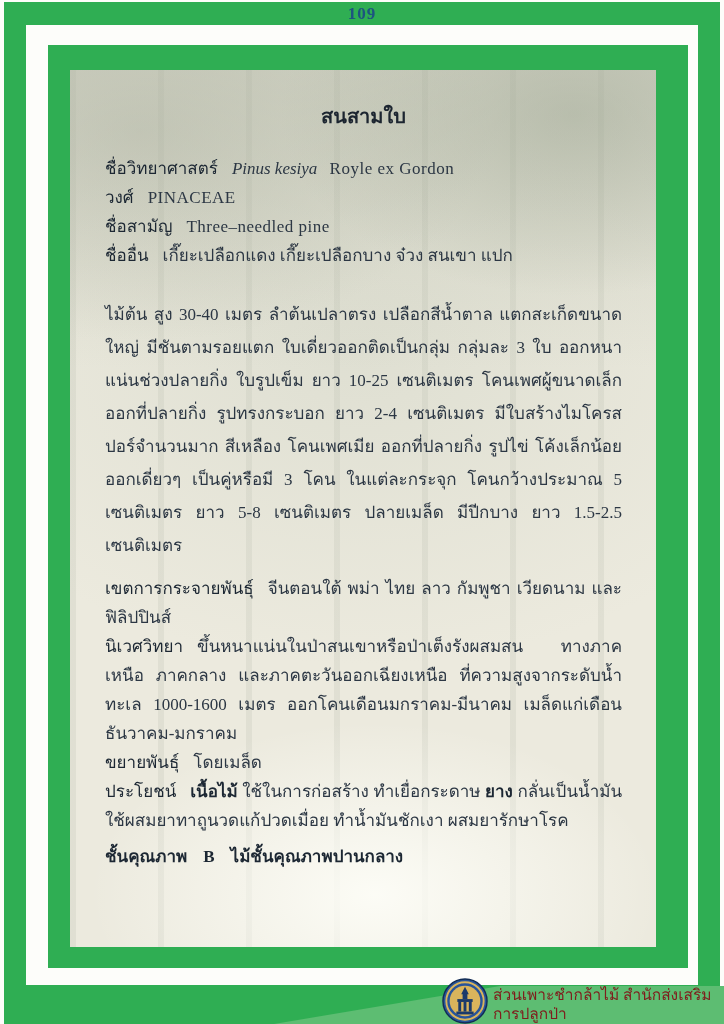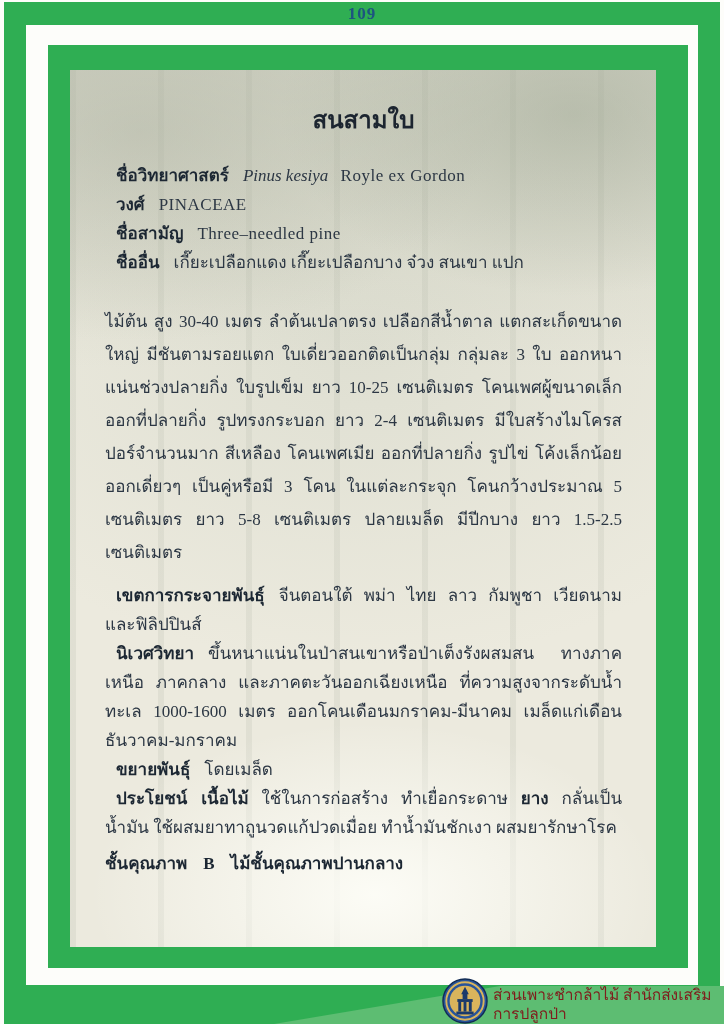--- a/index.html
+++ b/index.html
@@ -46,30 +46,30 @@
   }
   .content{
     position:absolute;top:0;left:0;right:0;bottom:0;
     padding:16px 34px 0 35px;
     color:#2c3744;
     font-size:17px;
   }
   .title{
     margin:14px 0 22px 0;
     text-align:center;
-    font-size:24px;font-weight:bold;
+    font-size:20px;font-weight:bold;
     color:#1c2530;
   }
   .royal{
     font-weight:bold;color:#1c2733;
     font-size:17.5px;
     line-height:30px;
   }
   .field{line-height:29px;}
-  .lbl{font-weight:bold;color:#1c2733;margin-right:14px;margin-left:11px;}
+  .lbl{font-weight:normal;color:#1c2733;margin-right:14px;}
   .sci-italic{font-style:italic;margin-right:8px;}
   .latin{letter-spacing:0.5px;}
   .para{
     margin:28px 0 0 0;
     line-height:33px;
     text-align:justify;
   }
   .section{
     line-height:29px;
     text-align:justify;

